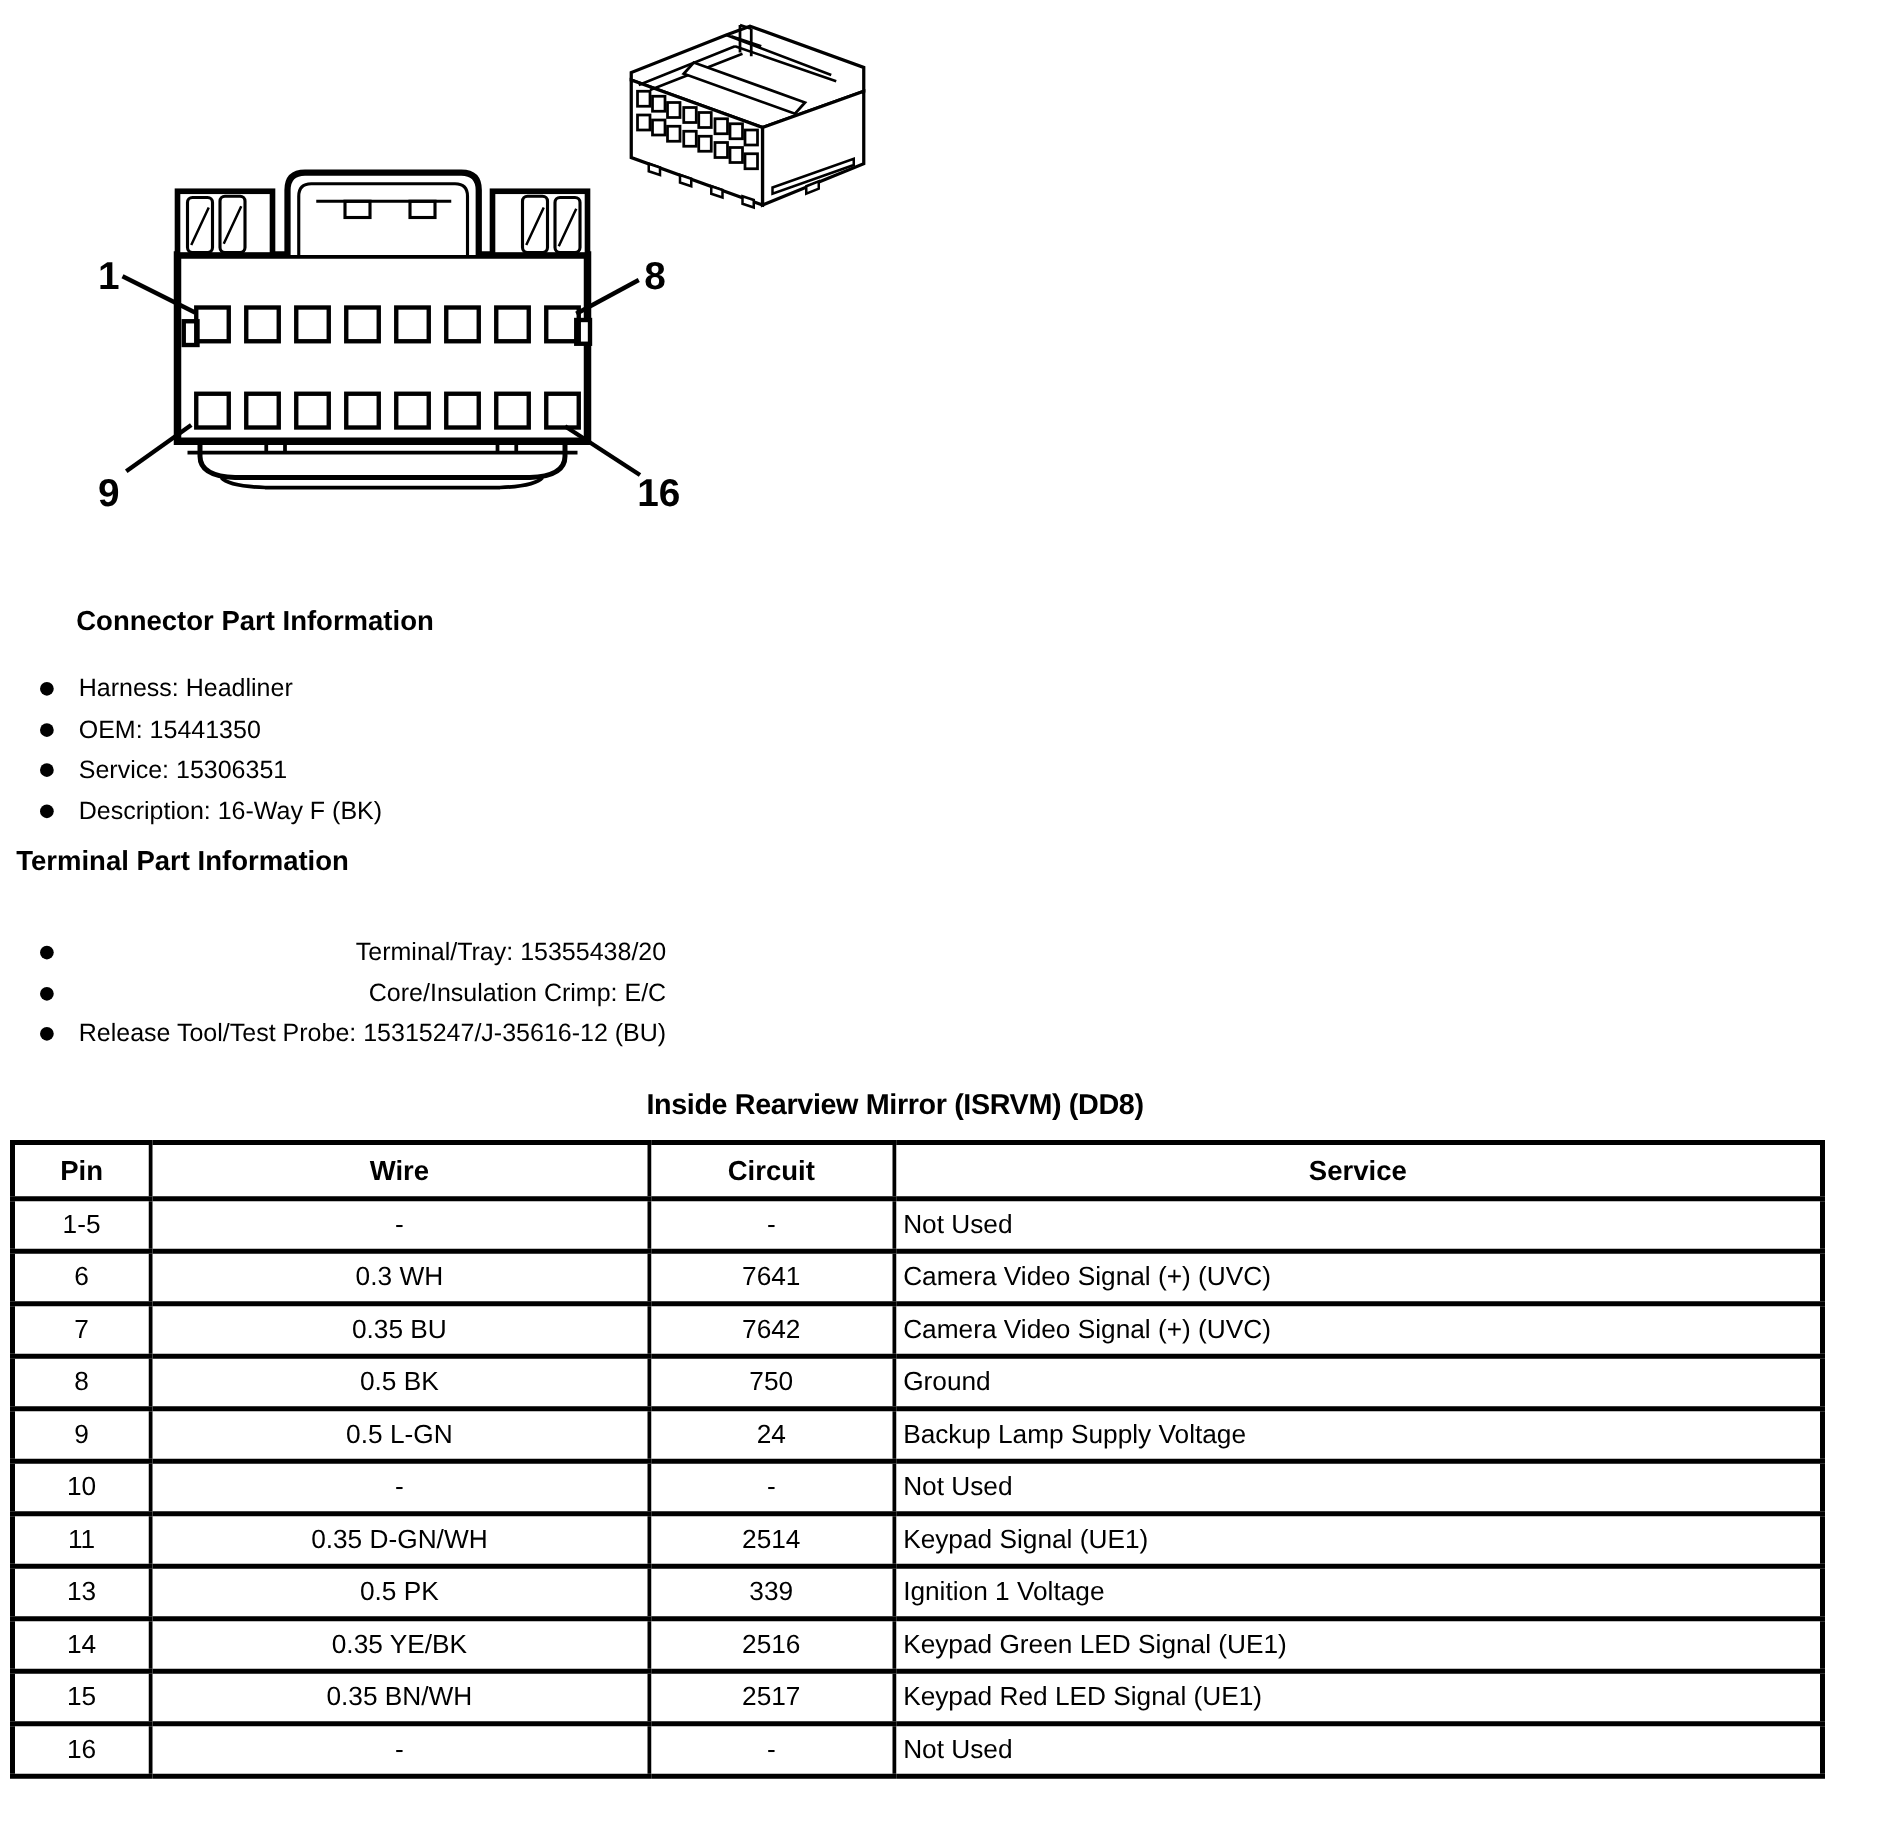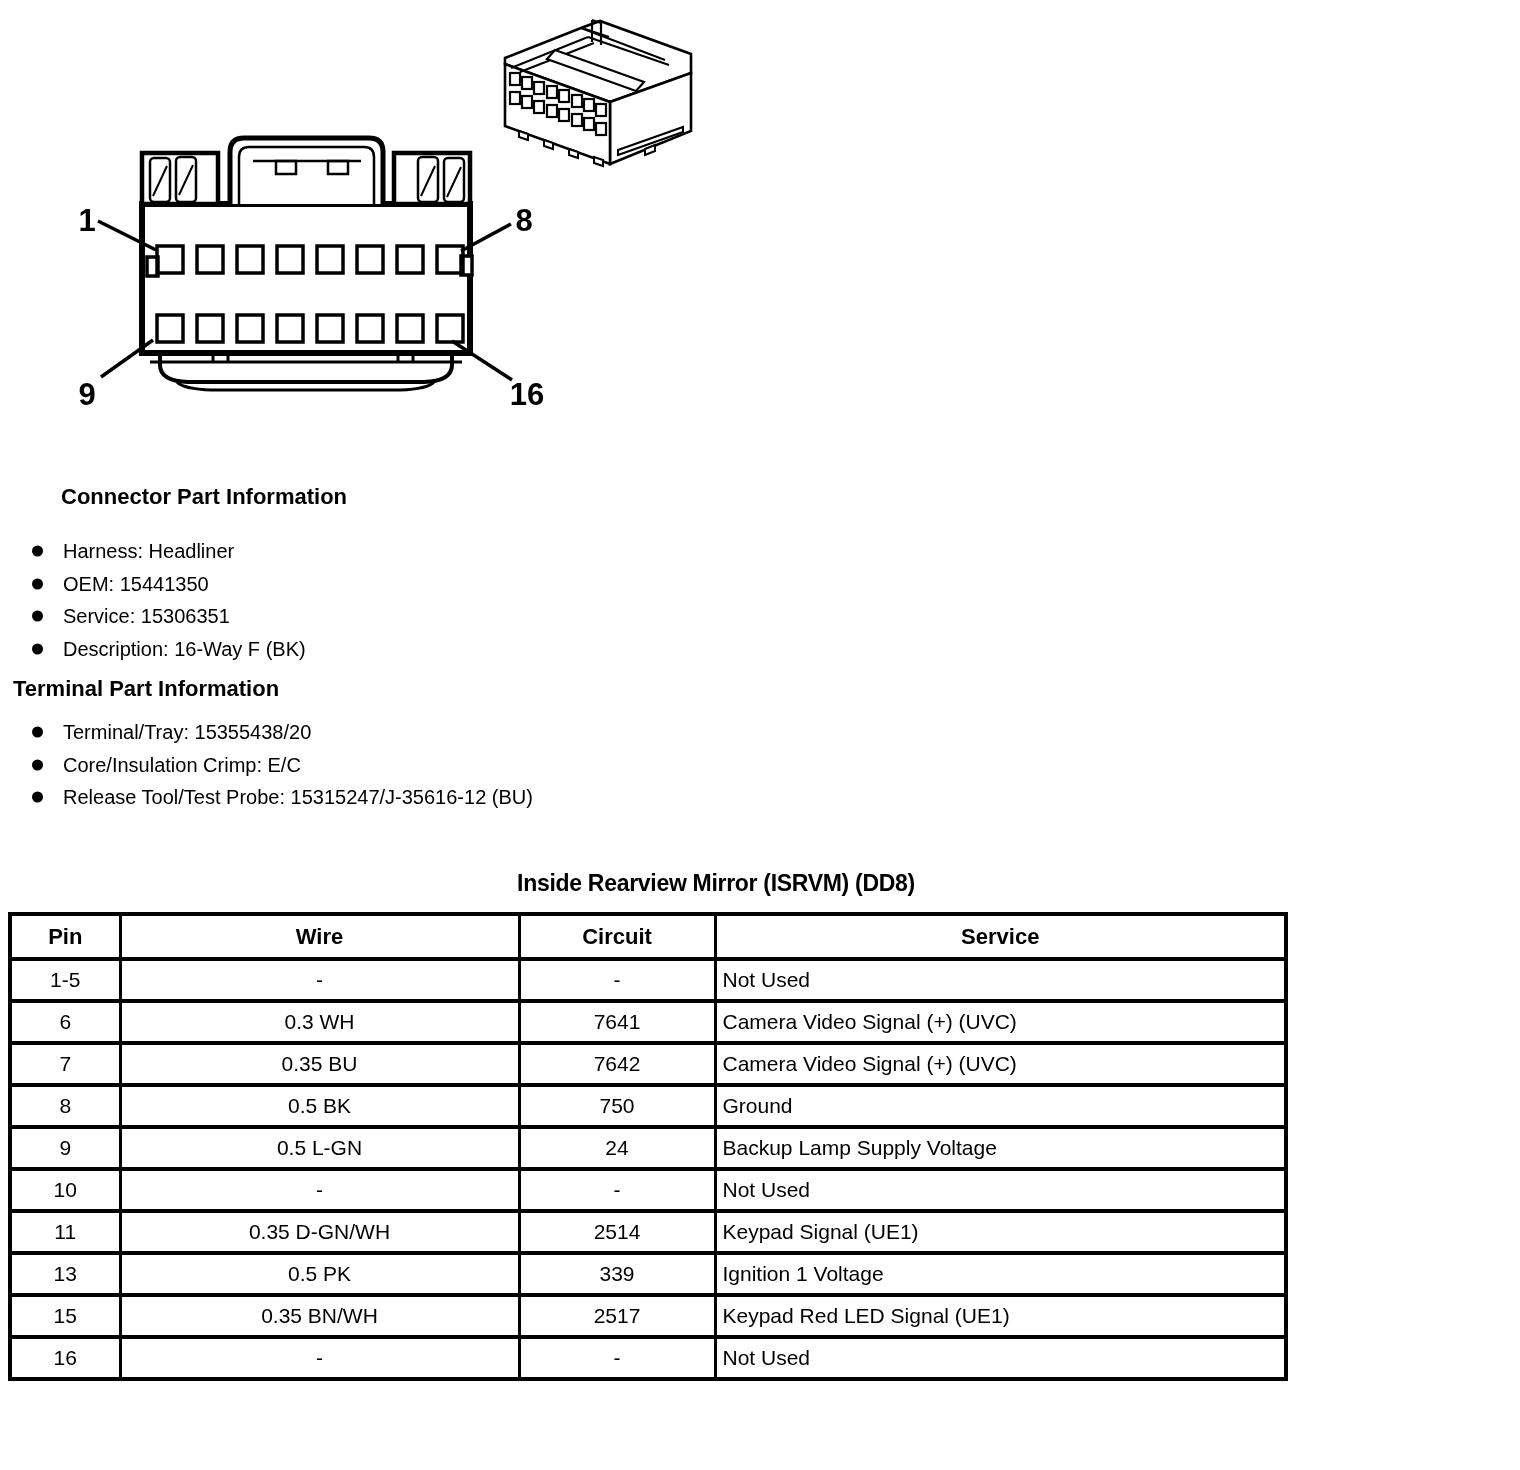--- a/index.html
+++ b/index.html
@@ -22,21 +22,21 @@
   }
   .bullet{
     position:absolute;left:0;top:50%;transform:translateY(-50%);
     width:11px;height:11px;border-radius:50%;background:#000;
   }
   .table-title{
     position:absolute;top:870px;left:716px;transform:translateX(-50%);
     font-size:23px;font-weight:bold;white-space:nowrap;letter-spacing:-0.3px;
   }
   table.pinout{
-    position:absolute;left:8px;top:912px;width:1280px;
+    position:absolute;left:8px;top:912px;width:1452px;
     border-collapse:collapse;table-layout:fixed;
     border:4px solid #000;
   }
   table.pinout th, table.pinout td{
     border-left:3px solid #000;border-right:3px solid #000;
     border-top:4px solid #000;border-bottom:4px solid #000;
     padding:0;text-align:center;overflow:hidden;white-space:nowrap;
   }
   table.pinout thead tr{height:45px;}
   table.pinout tbody tr{height:42px;}
@@ -159,21 +159,21 @@
 
 <h2 class="section-heading" style="top:484px;margin-left:48px;">Connector Part Information</h2>
 <ul class="bullet-list" style="top:540px;">
   <li><span class="bullet"></span><span>Harness: Headliner</span></li>
   <li><span class="bullet"></span><span>OEM: 15441350</span></li>
   <li><span class="bullet"></span><span>Service: 15306351</span></li>
   <li><span class="bullet"></span><span>Description: 16-Way F (BK)</span></li>
 </ul>
 
 <h2 class="section-heading" style="top:676px;">Terminal Part Information</h2>
-<ul class="bullet-list" style="top:721px;">
+<ul class="bullet-list" style="top:751px;text-align:right;">
   <li><span class="bullet"></span><span>Terminal/Tray: 15355438/20</span></li>
   <li><span class="bullet"></span><span>Core/Insulation Crimp: E/C</span></li>
   <li><span class="bullet"></span><span>Release Tool/Test Probe: 15315247/J-35616-12 (BU)</span></li>
 </ul>
 
 <div class="table-title">Inside Rearview Mirror (ISRVM) (DD8)</div>
 
 <table class="pinout">
   <colgroup>
     <col style="width:110px">
@@ -232,20 +232,26 @@
       <td>2514</td>
       <td class="fn">Keypad Signal (UE1)</td>
     </tr>
     <tr>
       <td>13</td>
       <td>0.5 PK</td>
       <td>339</td>
       <td class="fn">Ignition 1 Voltage</td>
     </tr>
     <tr>
+      <td>14</td>
+      <td>0.35 YE/BK</td>
+      <td>2516</td>
+      <td class="fn">Keypad Green LED Signal (UE1)</td>
+    </tr>
+    <tr>
       <td>15</td>
       <td>0.35 BN/WH</td>
       <td>2517</td>
       <td class="fn">Keypad Red LED Signal (UE1)</td>
     </tr>
     <tr>
       <td>16</td>
       <td>-</td>
       <td>-</td>
       <td class="fn">Not Used</td>

